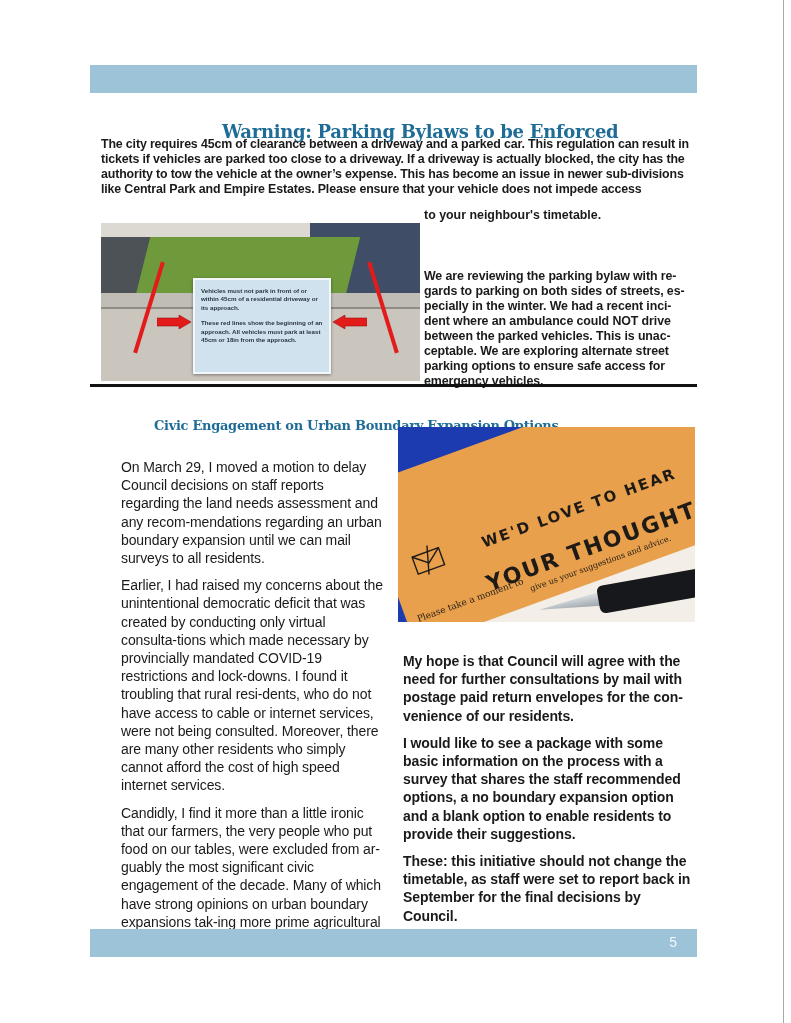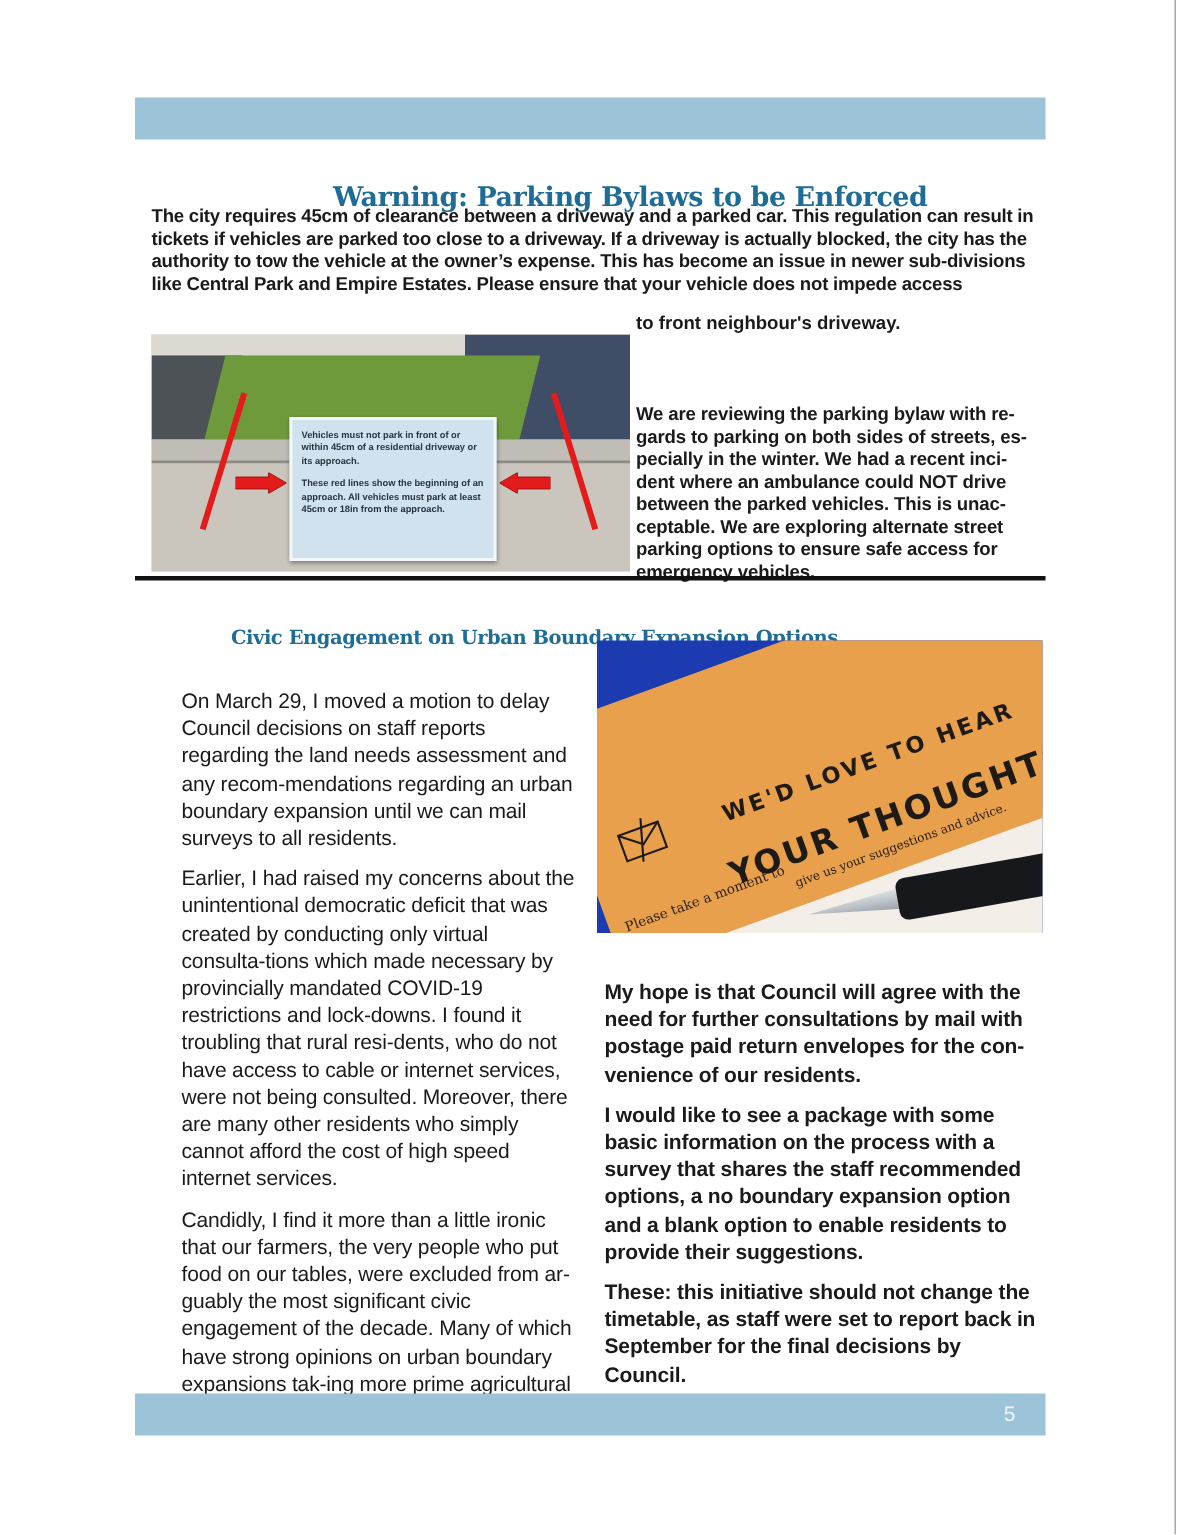--- a/index.html
+++ b/index.html
@@ -66,21 +66,21 @@
 </head>
 <body>
 
 <div class="page-edge"></div>
 
 <div class="band top"></div>
 
 <h2 class="h-warning">Warning: Parking Bylaws to be Enforced</h2>
 
 <p class="para intro"><span>The city requires 45cm of clearance between a driveway and a parked car. This regulation can result in tickets if vehicles are parked too close to a driveway. If a  driveway is actually blocked</span><b>, the city has the authority to tow the vehicle at the owner’s expense</b><span>.  This has become an issue in newer sub-divisions like Central Park and Empire Estates. Please ensure that your vehicle does not impede access</span></p>
-<p class="para intro-tail">to front neighbour's driveway.</p>
+<p class="para intro-tail">to your neighbour's timetable.</p>
 
 <div class="parking-img">
   <div class="pk-sidewalk"></div>
   <div class="pk-road-l"></div>
   <div class="pk-road-r"></div>
   <div class="pk-grass"></div>
   <div class="pk-curb"></div>
   <div class="pk-street"></div>
   <div class="pk-line l"></div>
   <div class="pk-line r"></div>

